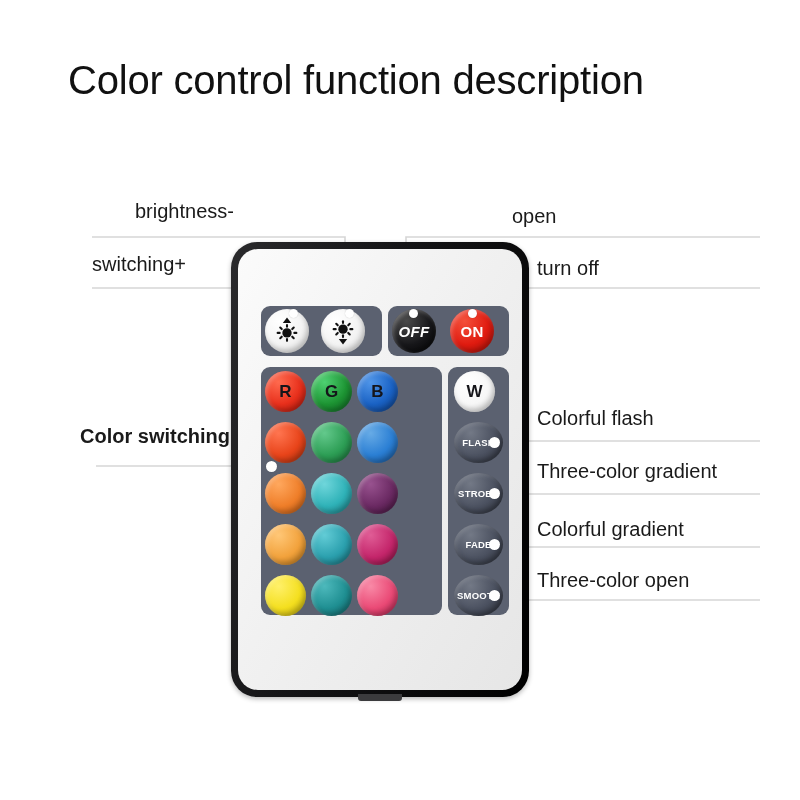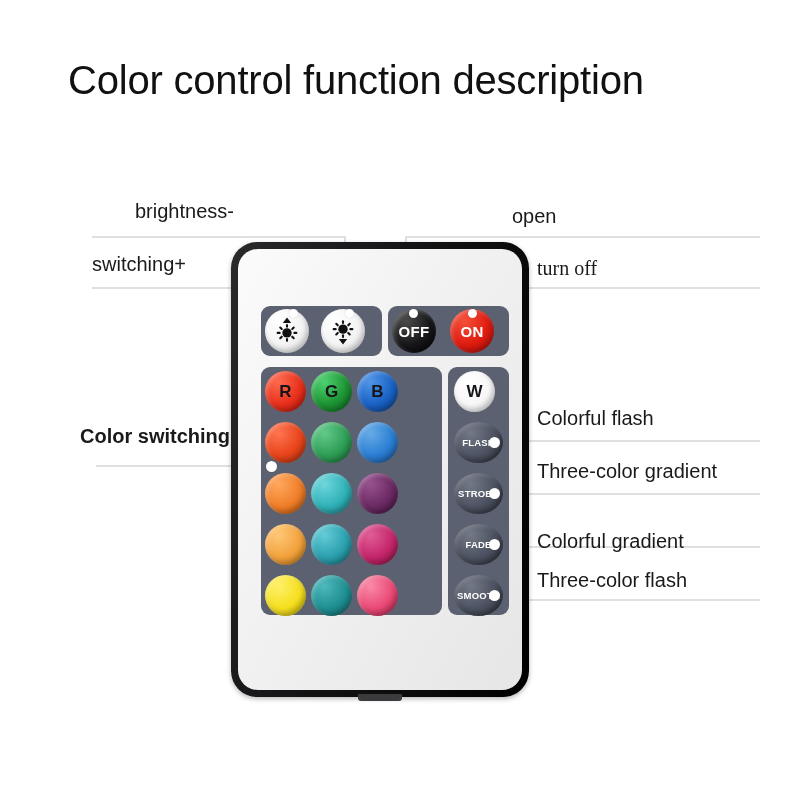--- a/index.html
+++ b/index.html
@@ -112,20 +112,21 @@
   #key-bright-up   { left: 27px; }
   #key-bright-down { left: 83px; }
 
   .key-power { width: 44px; height: 44px; top: 60px; }
   #key-off {
     left: 154px;
     background: radial-gradient(circle at 33% 27%, #4a4a4a 0%, #17171a 55%, #000000 100%);
     color: #ffffff;
     font-size: 15px;
     letter-spacing: 0.3px;
+    font-style: italic;
   }
   #key-on {
     left: 212px;
     background: radial-gradient(circle at 33% 27%, #f4503a 0%, #e01b10 55%, #9e0d06 100%);
     color: #ffffff;
     font-size: 15px;
     letter-spacing: 0.3px;
   }
 
   
@@ -188,25 +189,25 @@
     <path d="M760,547 L489,547"></path>
     <path d="M760,600 L489,600"></path>
   </g>
 </svg>
 
 <div class="callout-label" style="left:92px;  top:199px;margin-left:43px;">brightness-</div>
 <div class="callout-label" style="left:92px;  top:252px;">switching+</div>
 <div class="callout-label" style="left:80px;  top:424px;font-weight:bold;">Color switching</div>
 
 <div class="callout-label" style="left:512px; top:204px;">open</div>
-<div class="callout-label" style="left:537px; top:256px;font-family:Liberation Serif, serif;">turn off</div>
+<div class="callout-label" style="left:537px; top:256px;">turn off</div>
 <div class="callout-label" style="left:537px; top:406px;">Colorful flash</div>
 <div class="callout-label" style="left:537px; top:459px;">Three-color gradient</div>
-<div class="callout-label" style="left:537px; top:517px;margin-top:12px;">Colorful gradient</div>
-<div class="callout-label" style="left:537px; top:568px;">Three-color flash</div>
+<div class="callout-label" style="left:537px; top:517px;">Colorful gradient</div>
+<div class="callout-label" style="left:537px; top:568px;">Three-color open</div>
 
 <div id="remote">
   <div id="remote-face">
 
     <div class="tray" id="tray-bright"></div>
     <div class="tray" id="tray-power"></div>
     <div class="tray" id="tray-grid"></div>
     <div class="tray" id="tray-func"></div>
 
     <div class="key key-bright" id="key-bright-up">

